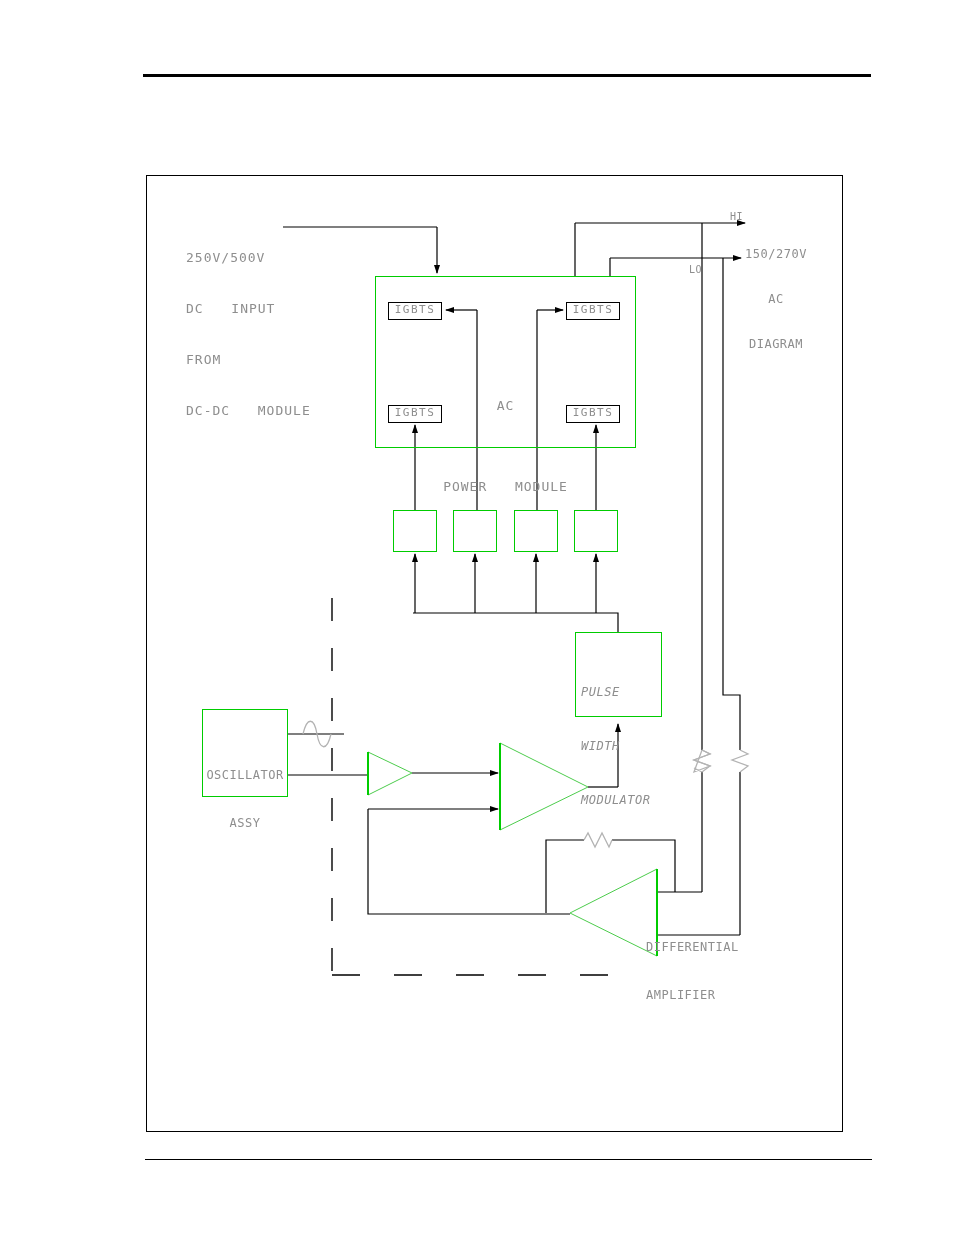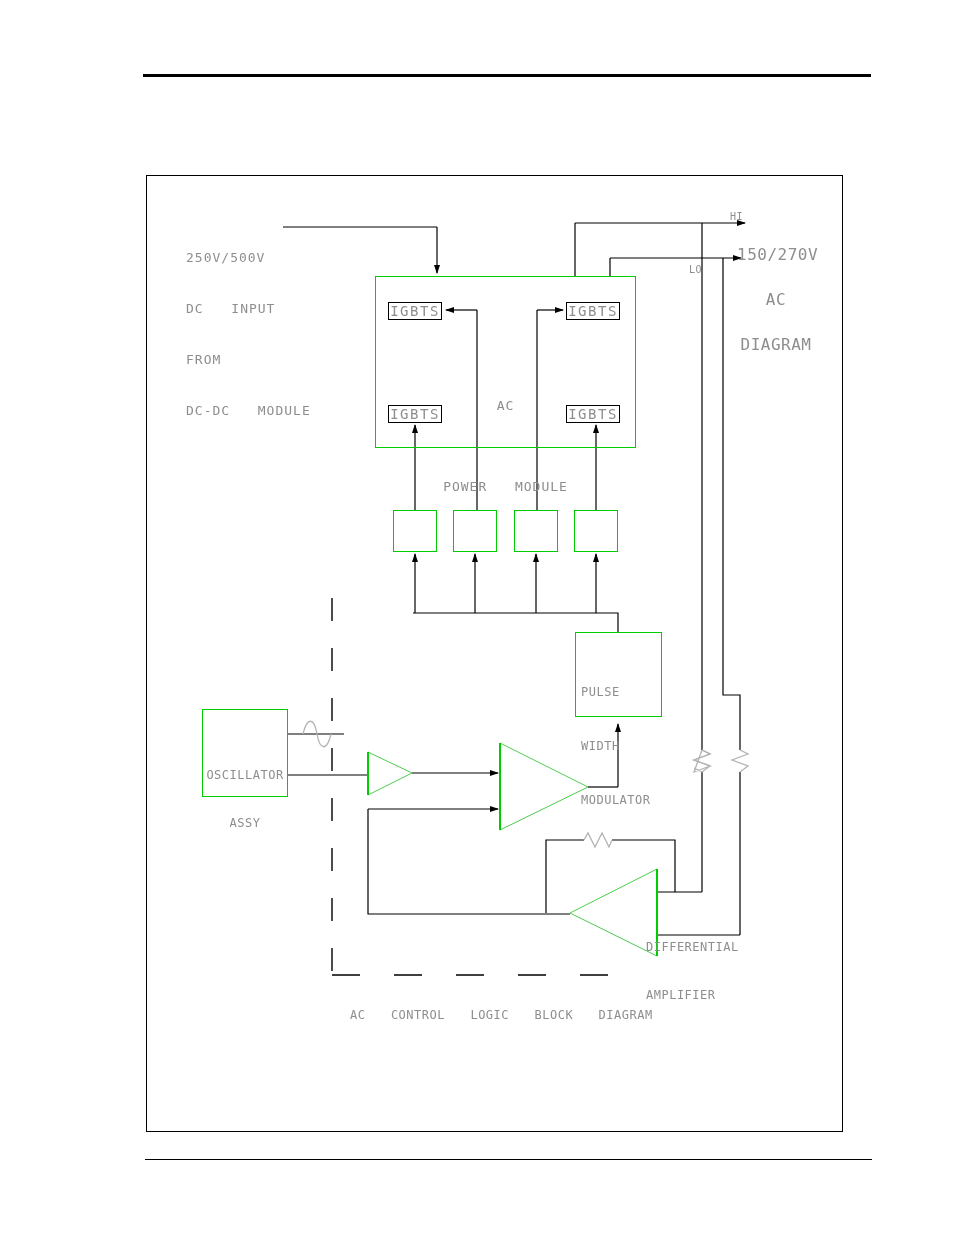--- a/index.html
+++ b/index.html
@@ -6,21 +6,21 @@
     --green:#00cc00; --wire:#000000; --txt:#8e8e8e; --res:#b3b3b3; --paper:#ffffff;
   }
   html,body{margin:0;padding:0;background:#fff;}
   #page{position:relative;width:954px;height:1235px;background:var(--paper);
         font-family:"DejaVu Sans Mono","Liberation Mono",monospace;color:var(--txt);overflow:hidden;}
   .rule{position:absolute;background:#000;}
   #frame{position:absolute;left:146px;top:175px;width:695px;height:955px;border:1px solid #000;}
   svg.wires{position:absolute;left:0;top:0;z-index:1;}
   .gbox{position:absolute;border:1.5px solid var(--green);box-sizing:border-box;z-index:2;background:transparent;}
   .bbox{position:absolute;border:1px solid #000;box-sizing:border-box;z-index:3;
-        display:flex;align-items:center;justify-content:center;font-size:14px;letter-spacing:1.5px;color:var(--txt);}
+        display:flex;align-items:flex-start;justify-content:center;font-size:11px;letter-spacing:1.5px;color:var(--txt);}
   .lbl{position:absolute;z-index:3;font-size:13px;line-height:17px;letter-spacing:1px;word-spacing:5px;
        color:var(--txt);white-space:pre;}
   .lbl.small{font-size:10px;letter-spacing:0.5px;}
   .lbl.center{text-align:center;}
 </style>
 </head>
 <body>
 
 <div id="page">
 
@@ -124,45 +124,44 @@
 
   <div class="lbl" style="left:186px;top:215px;">
     <div>250V/500V</div>
     <div>DC  INPUT</div>
     <div>FROM</div>
     <div>DC-DC  MODULE</div>
   </div>
 
   <div class="lbl small" style="left:730px;top:208px;">HI</div>
   <div class="lbl small" style="left:689px;top:243px;margin-top:18px;">LO</div>
-  <div class="lbl center" style="left:737px;top:217px;width:78px;font-size:16px;line-height:15px;letter-spacing:0.5px;">
+  <div class="lbl center" style="left:737px;top:217px;width:78px;font-size:12px;line-height:15px;letter-spacing:0.5px;">
     <div>150/270V</div>
     <div>AC</div>
     <div>DIAGRAM</div>
   </div>
 
   <div class="lbl center" style="left:375px;top:338px;width:261px;line-height:27px;">
     <div>AC</div>
     <div>POWER  MODULE</div>
   </div>
 
 
-  <div class="lbl" style="left:581px;top:647px;font-size:12px;line-height:18px;letter-spacing:0.5px;">
+  <div class="lbl" style="left:581px;top:647px;font-size:12px;line-height:18px;letter-spacing:0.5px;font-style:italic;">
     <div>PULSE</div>
     <div>WIDTH</div>
     <div>MODULATOR</div>
   </div>
 
   <div class="lbl center" style="left:202px;top:735px;width:86px;font-size:12px;line-height:16px;letter-spacing:0.5px;">
     <div>OSCILLATOR</div>
     <div>ASSY</div>
   </div>
 
 
 
   <div class="lbl" style="left:646px;top:907px;font-size:12px;line-height:16px;letter-spacing:0.5px;">
     <div>DIFFERENTIAL</div>
     <div>AMPLIFIER</div>
   </div>
 
-  <div class="lbl" style="left:350px;top:1007px;font-size:12px;letter-spacing:0.5px;">AC  CONTROL  LOGIC  BLOCK  DIAGRAM</div>
 
 </div>
 
 </body></html>

